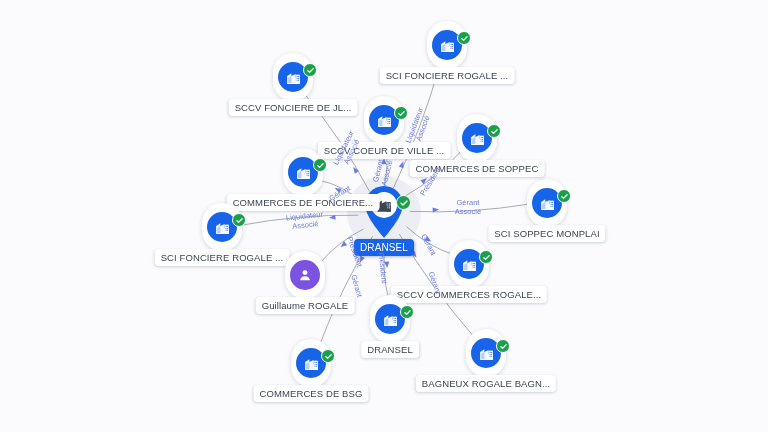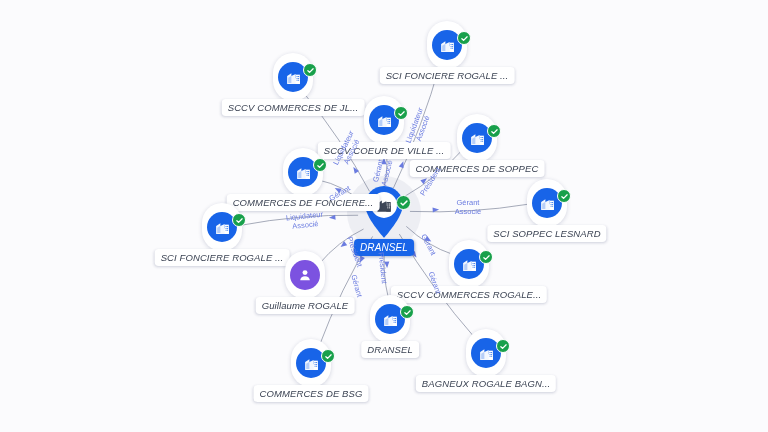--- a/index.html
+++ b/index.html
@@ -79,21 +79,20 @@
     top: calc(50% + 22px);
     transform: translateX(-50%);
     white-space: nowrap;
     background: #ffffff;
     color: #3b4353;
     font-size: 9.5px;
     letter-spacing: 0.1px;
     padding: 3px 6px;
     border-radius: 4px;
     box-shadow: 0 1px 3px rgba(30, 40, 90, 0.2);
-    font-style: italic;
   }
   
   .node.central .node-pin {
     position: absolute;
     left: 50%;
     top: 50%;
     transform: translate(-50%, -52%);
     width: 44px;
     height: 54px;
   }
@@ -223,21 +222,21 @@
             <rect x="16.4" y="15.2" width="1.3" height="1.3" fill="#1864e8"></rect>
             <rect x="18.6" y="15.2" width="1.3" height="1.3" fill="#1864e8"></rect>
             <path d="M4.5 12.2L9 9.4v10.2H4.5z" fill="#1864e8" opacity="0.28"></path>
           </svg>
         </div>
         <div class="badge">
           <svg width="9" height="9" viewBox="0 0 24 24" aria-hidden="true">
             <path d="M5 12.5l4.5 4.5L19 7.5" stroke="#ffffff" stroke-width="3.4" fill="none" stroke-linecap="round" stroke-linejoin="round"></path>
           </svg>
         </div>
-        <div class="node-label">SCCV COMMERCES DE JL...</div>
+        <div class="node-label">SCCV FONCIERE DE JL...</div>
       </div>
       <div class="node" style="left: 384px; top: 120px;">
         <div class="node-pill"></div>
         <div class="node-circle">
           <svg width="17" height="17" viewBox="0 0 24 24" aria-hidden="true">
             <path d="M3 21V10l6-4v4l6-3v6h6v8z" fill="#ffffff" opacity="0.95"></path>
             <rect x="15" y="8" width="6" height="13" fill="#ffffff"></rect>
             <rect x="16.4" y="10" width="1.3" height="1.3" fill="#1864e8"></rect>
             <rect x="18.6" y="10" width="1.3" height="1.3" fill="#1864e8"></rect>
             <rect x="16.4" y="12.6" width="1.3" height="1.3" fill="#1864e8"></rect>
@@ -311,21 +310,21 @@
             <rect x="16.4" y="15.2" width="1.3" height="1.3" fill="#1864e8"></rect>
             <rect x="18.6" y="15.2" width="1.3" height="1.3" fill="#1864e8"></rect>
             <path d="M4.5 12.2L9 9.4v10.2H4.5z" fill="#1864e8" opacity="0.28"></path>
           </svg>
         </div>
         <div class="badge">
           <svg width="9" height="9" viewBox="0 0 24 24" aria-hidden="true">
             <path d="M5 12.5l4.5 4.5L19 7.5" stroke="#ffffff" stroke-width="3.4" fill="none" stroke-linecap="round" stroke-linejoin="round"></path>
           </svg>
         </div>
-        <div class="node-label">SCI SOPPEC LESNARD</div>
+        <div class="node-label">SCI SOPPEC MONPLAI</div>
       </div>
       <div class="node" style="left: 222px; top: 227px;">
         <div class="node-pill"></div>
         <div class="node-circle">
           <svg width="17" height="17" viewBox="0 0 24 24" aria-hidden="true">
             <path d="M3 21V10l6-4v4l6-3v6h6v8z" fill="#ffffff" opacity="0.95"></path>
             <rect x="15" y="8" width="6" height="13" fill="#ffffff"></rect>
             <rect x="16.4" y="10" width="1.3" height="1.3" fill="#1864e8"></rect>
             <rect x="18.6" y="10" width="1.3" height="1.3" fill="#1864e8"></rect>
             <rect x="16.4" y="12.6" width="1.3" height="1.3" fill="#1864e8"></rect>

